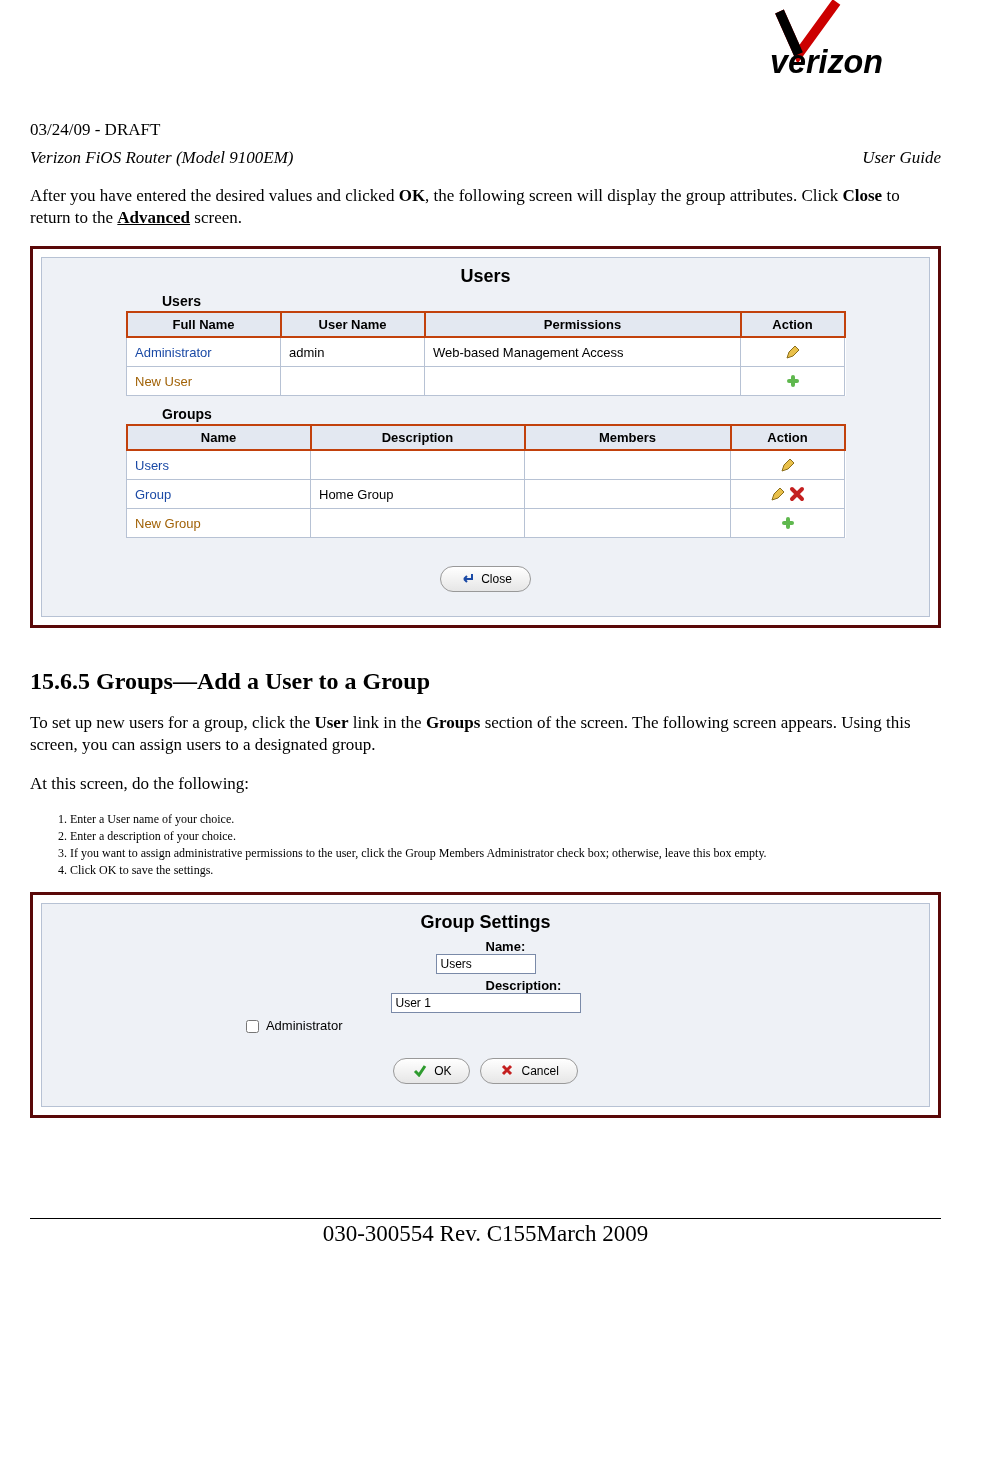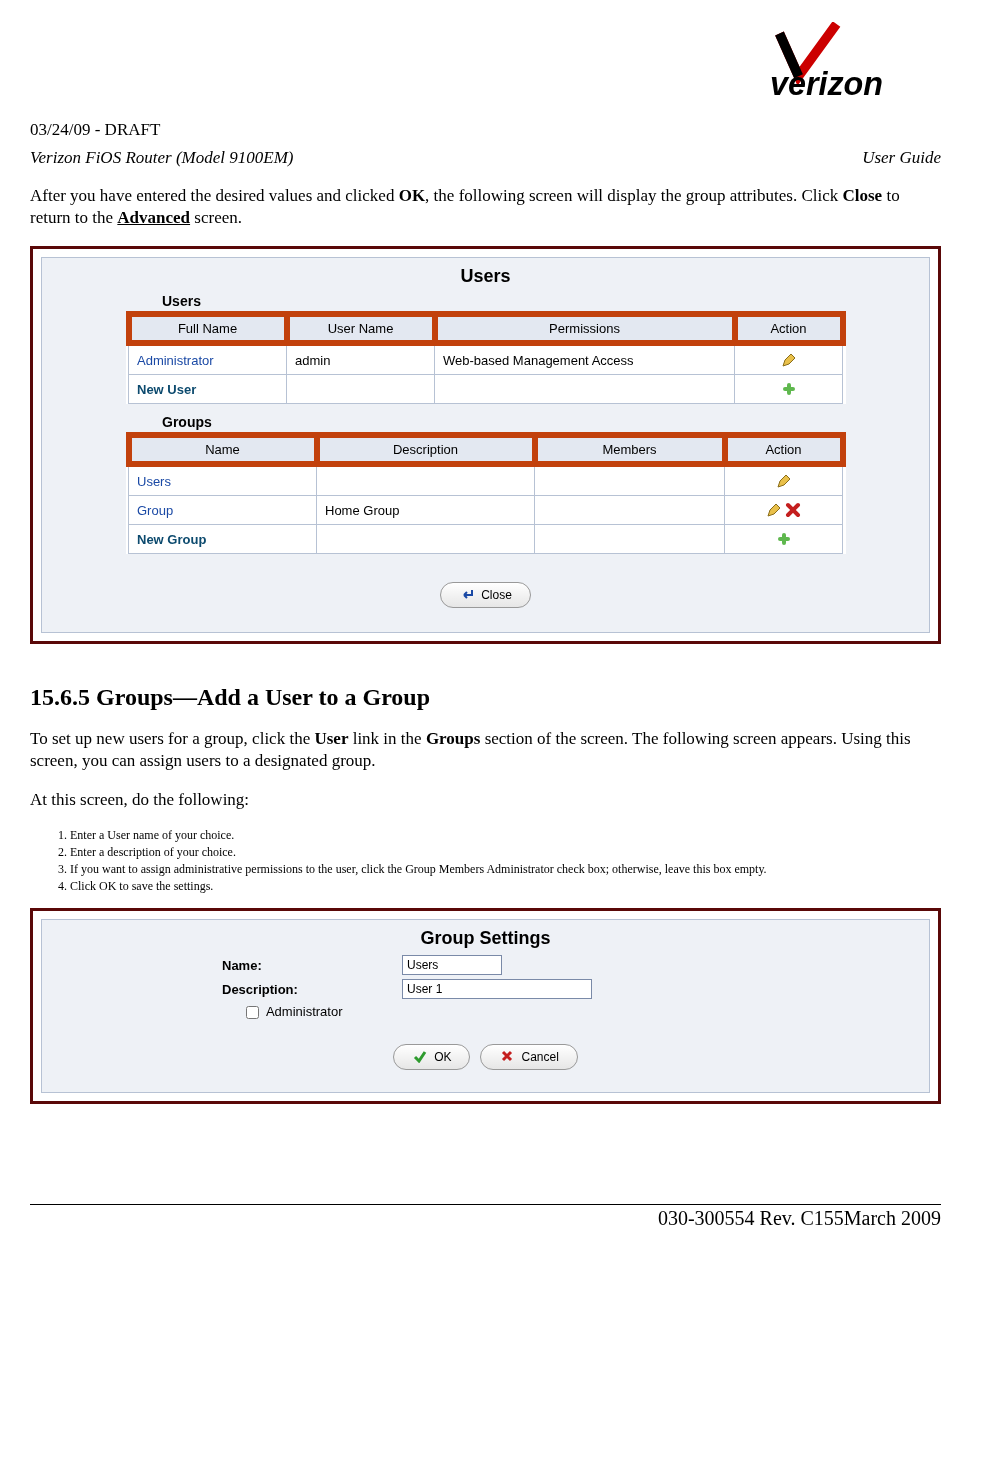--- a/index.html
+++ b/index.html
@@ -9,21 +9,21 @@
       background: #fff;
       color: #000;
       width: 981px;
     }
     .page {
       padding: 20px 40px 20px 30px;
       position: relative;
     }
     .logo-container {
       position: absolute;
-      top: 22px;
+      top: 0;
       right: 40px;
     }
     .draft-line {
       font-size: 17px;
       margin-top: 100px;
     }
     .header-row {
       display: flex;
       justify-content: space-between;
       font-style: italic;
@@ -66,33 +66,33 @@
     table.data-table {
       border-collapse: collapse;
       margin: 0 auto 8px auto;
       width: 720px;
       font-family: Arial, sans-serif;
       font-size: 13px;
       background: #fff;
     }
     table.data-table th {
       background: #e3e8f1;
-      border: 6px solid #c2410c;
+      border: 2px solid #c2410c;
       padding: 4px 6px;
-      font-weight: normal;
+      font-weight: bold;
       text-align: center;
     }
     table.data-table td {
       border: 1px solid #b7c2d4;
       padding: 4px 8px;
       vertical-align: middle;
       height: 20px;
     }
     .link-blue { color: #1a49a5; text-decoration: none; cursor: pointer; }
-    .link-bold-blue { color: #0c4a6e; font-weight: bold; text-decoration: none; cursor: pointer; margin-top: 40px;}
+    .link-bold-blue { color: #a16207; font-weight: normal; text-decoration: none; cursor: pointer; margin-top: 40px;}
     .action-cell { text-align: center; }
 
     .btn-row {
       text-align: center;
       padding: 20px 0 24px 0;
     }
     .pill-btn {
       display: inline-flex;
       align-items: center;
       gap: 6px;
@@ -123,20 +123,21 @@
     }
     ol.steps li { margin-bottom: 2px; }
 
     
     .form-row {
       display: flex;
       align-items: center;
       font-family: Arial, sans-serif;
       font-size: 13px;
       padding: 2px 0;
+      flex-direction: column;
     }
     .form-label {
       width: 180px;
       text-align: left;
       font-weight: bold;
       padding-left: 180px;
     }
     .form-input {
       border: 1px solid #7a8aa8;
       padding: 2px 4px;
@@ -156,22 +157,22 @@
       font-family: Arial, sans-serif;
       font-size: 13px;
       padding: 2px 0 6px 200px;
     }
     .checkbox-row input { vertical-align: middle; margin-right: 4px; }
 
     
     .page-footer {
       border-top: 1px solid #000;
       display: flex;
-      justify-content: flex-end;
-      font-size: 20px;
+      justify-content: center;
+      font-size: 23px;
       margin-top: 100px;
       padding-top: 2px;
     }
   </style>
 </head>
 <body>
 
 <div class="page">
 
   <div class="logo-container">

